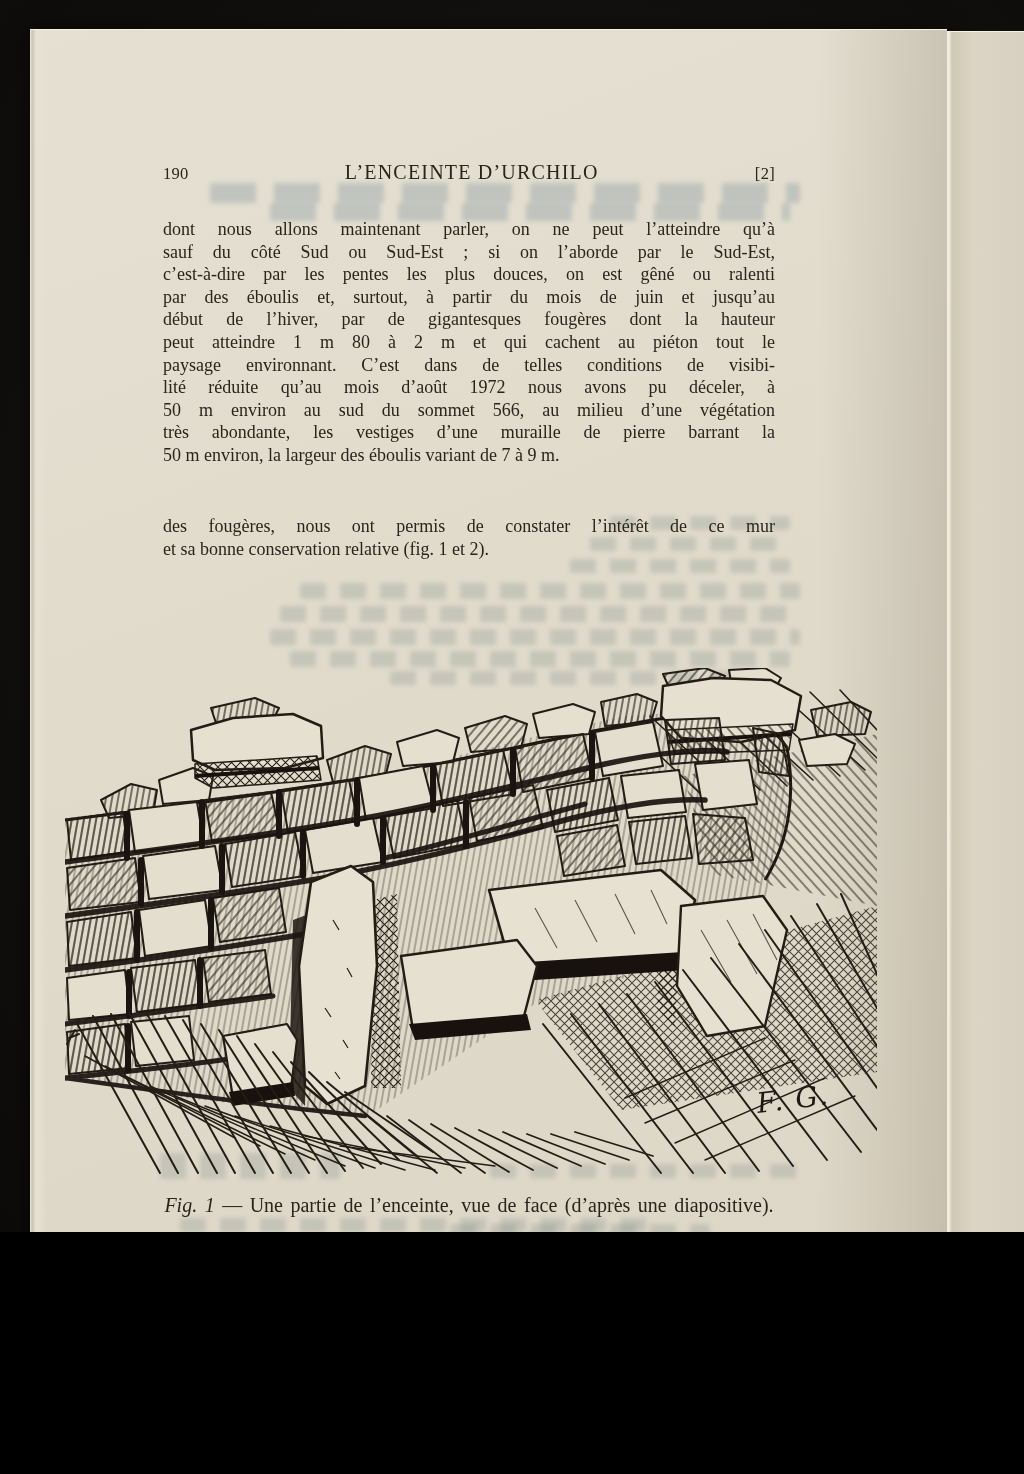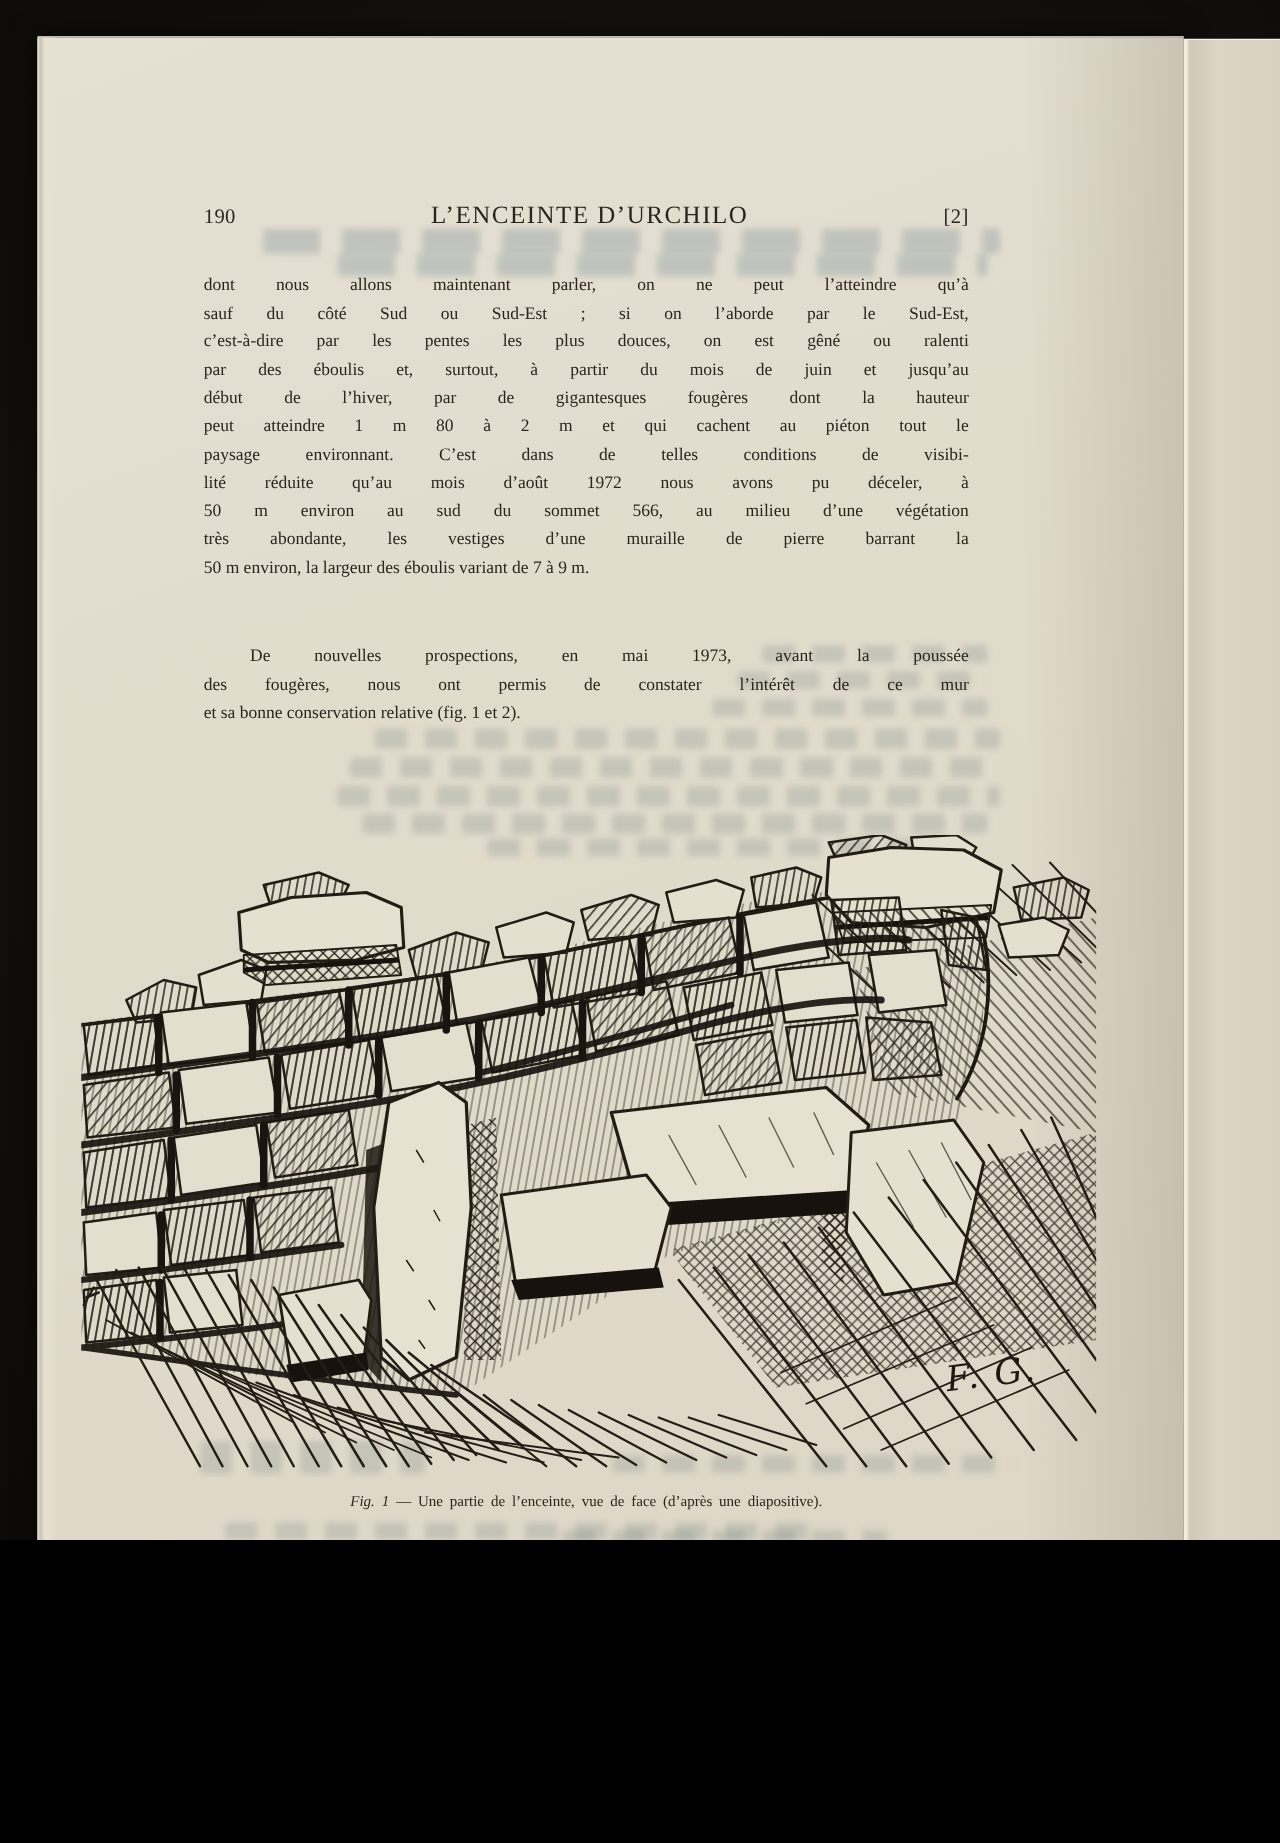--- a/index.html
+++ b/index.html
@@ -15,28 +15,28 @@
       linear-gradient(to right, rgba(0,0,0,0) 86%, rgba(82,70,50,.17) 100%),
       linear-gradient(160deg, #e5e0d2 0%, #e1dbcc 40%, #ddd6c6 100%);
     border-top:1px solid #f5f1e6;border-bottom:1px solid #8d8574;
     box-shadow:0 0 20px rgba(0,0,0,.6);}
   .facing{position:absolute;left:947px;top:31px;width:77px;height:1417px;
     background:linear-gradient(90deg,#f2edde 0 2px,#cfc8b7 5px,#dcd5c5 26px,#d8d1c1 100%);
     border-top:1px solid #f5f1e6;border-bottom:1px solid #6f6758;}
   .hdr{position:absolute;left:163px;top:161px;width:612px;display:flex;
     justify-content:space-between;align-items:baseline;font-size:16.5px;letter-spacing:.3px;}
   .hdr .t{font-size:20px;letter-spacing:1.2px;}
-  .para{position:absolute;left:163px;width:612px;font-size:14px;line-height:22.6px;color:var(--ink);}
+  .para{position:absolute;left:163px;width:612px;font-size:18px;line-height:22.6px;color:var(--ink);}
   .para .ln{text-align:justify;text-align-last:justify;}
   .para .ln.last{text-align-last:left;}
   .p1{top:218px;}
   .p2{top:515px;}
   .p2 .ln.first{text-indent:37px;}
   .cap{position:absolute;left:163px;top:1194px;width:612px;text-align:center;
-    font-size:12px;word-spacing:2.5px;}
+    font-size:20px;word-spacing:2.5px;}
   .cap .lbl{font-style:italic;}
   .ghost{position:absolute;filter:blur(2.4px);opacity:.55;border-radius:3px;pointer-events:none;}
   .ghost.words{background:repeating-linear-gradient(90deg, rgba(125,140,136,.5) 0 26px, rgba(125,140,136,0) 26px 40px);}
   .ghost.blocks{background:repeating-linear-gradient(90deg, rgba(112,136,150,.55) 0 46px, rgba(112,136,150,0) 46px 64px);}
   .fig{position:absolute;left:65px;top:668px;width:812px;height:512px;}
   .fig path,.fig polygon,.fig line{vector-effect:none;}
 </style>
 </head>
 <body>
 
@@ -74,21 +74,20 @@
     <div class="ln">début de l’hiver, par de gigantesques fougères dont la hauteur</div>
     <div class="ln">peut atteindre 1 m 80 à 2 m et qui cachent au piéton tout le</div>
     <div class="ln">paysage environnant. C’est dans de telles conditions de visibi-</div>
     <div class="ln">lité réduite qu’au mois d’août 1972 nous avons pu déceler, à</div>
     <div class="ln">50 m environ au sud du sommet 566, au milieu d’une végétation</div>
     <div class="ln">très abondante, les vestiges d’une muraille de pierre barrant la</div>
     <div class="ln last">50 m environ, la largeur des éboulis variant de 7 à 9 m.</div>
   </div>
 
   <div class="para p2">
-    <div class="ln first">De nouvelles prospections, en mai 1973, avant la poussée</div>
     <div class="ln">des fougères, nous ont permis de constater l’intérêt de ce mur</div>
     <div class="ln last">et sa bonne conservation relative (fig. 1 et 2).</div>
   </div>
 
   <svg class="fig" viewBox="0 0 812 512" xmlns="http://www.w3.org/2000/svg">
     <defs>
       <pattern id="pv" patternUnits="userSpaceOnUse" width="6" height="10" patternTransform="rotate(10)">
           <path d="M3,0 V10" stroke="#2a241c" stroke-width="1.2"></path>
         </pattern>
       <pattern id="pa" patternUnits="userSpaceOnUse" width="7" height="7" patternTransform="rotate(40)">

